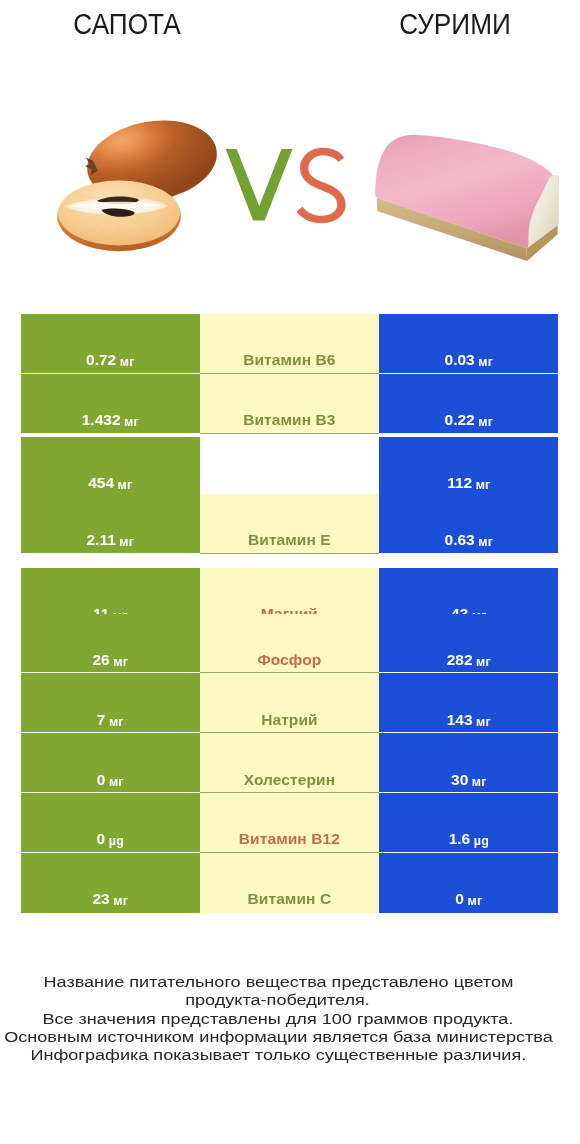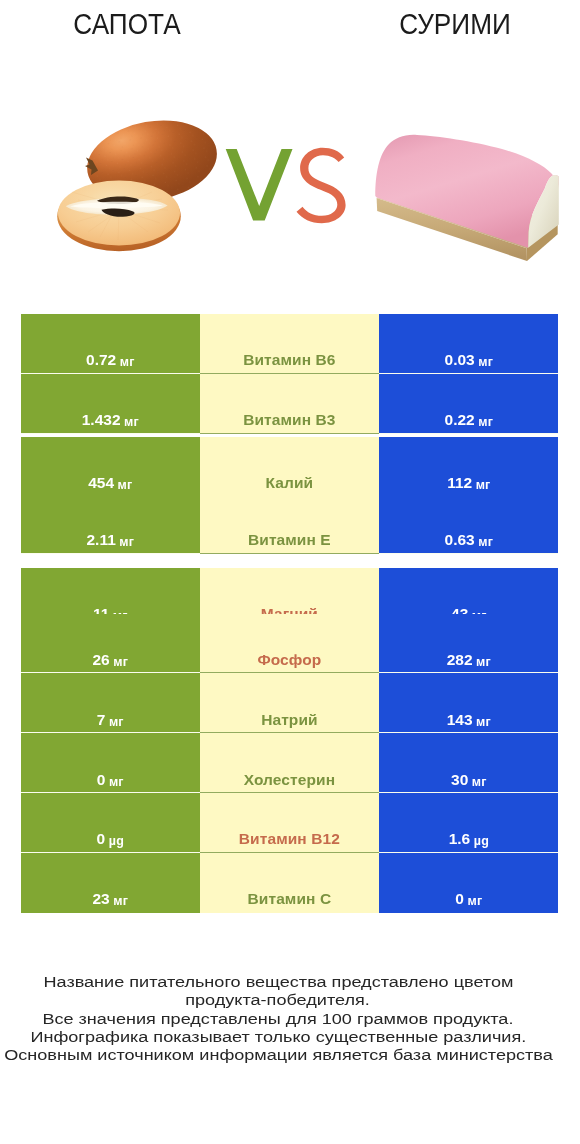--- a/index.html
+++ b/index.html
@@ -198,23 +198,20 @@
         <div class="cell c-right">
           <span class="val">0.22</span>
           <span class="val u">мг</span>
         </div>
       </div>
       <div class="row" style="top: 123px;">
         <div class="cell c-left">
           <span class="val">454</span>
           <span class="val u">мг</span>
         </div>
-        <div class="cell c-mid">
-          <span class="lab w-left">Калий</span>
-        </div>
         <div class="cell c-right">
           <span class="val">112</span>
           <span class="val u">мг</span>
         </div>
       </div>
       <div class="row" style="top: 179.61px;">
         <div class="cell c-left">
           <span class="val">2.11</span>
           <span class="val u">мг</span>
         </div>
@@ -303,16 +300,16 @@
           <span class="val">0</span>
           <span class="val u">мг</span>
         </div>
       </div>
     </div>
 
   <div class="footer" id="footer-block">
       <div><span>Название питательного вещества представлено цветом</span></div>
       <div><span>продукта-победителя.</span></div>
       <div><span>Все значения представлены для 100 граммов продукта.</span></div>
+      <div><span>Основным источником информации является база министерства</span></div>
       <div><span>Инфографика показывает только существенные различия.</span></div>
-      <div><span>Основным источником информации является база министерства</span></div>
     </div>
 </div>
 
 </body></html>

